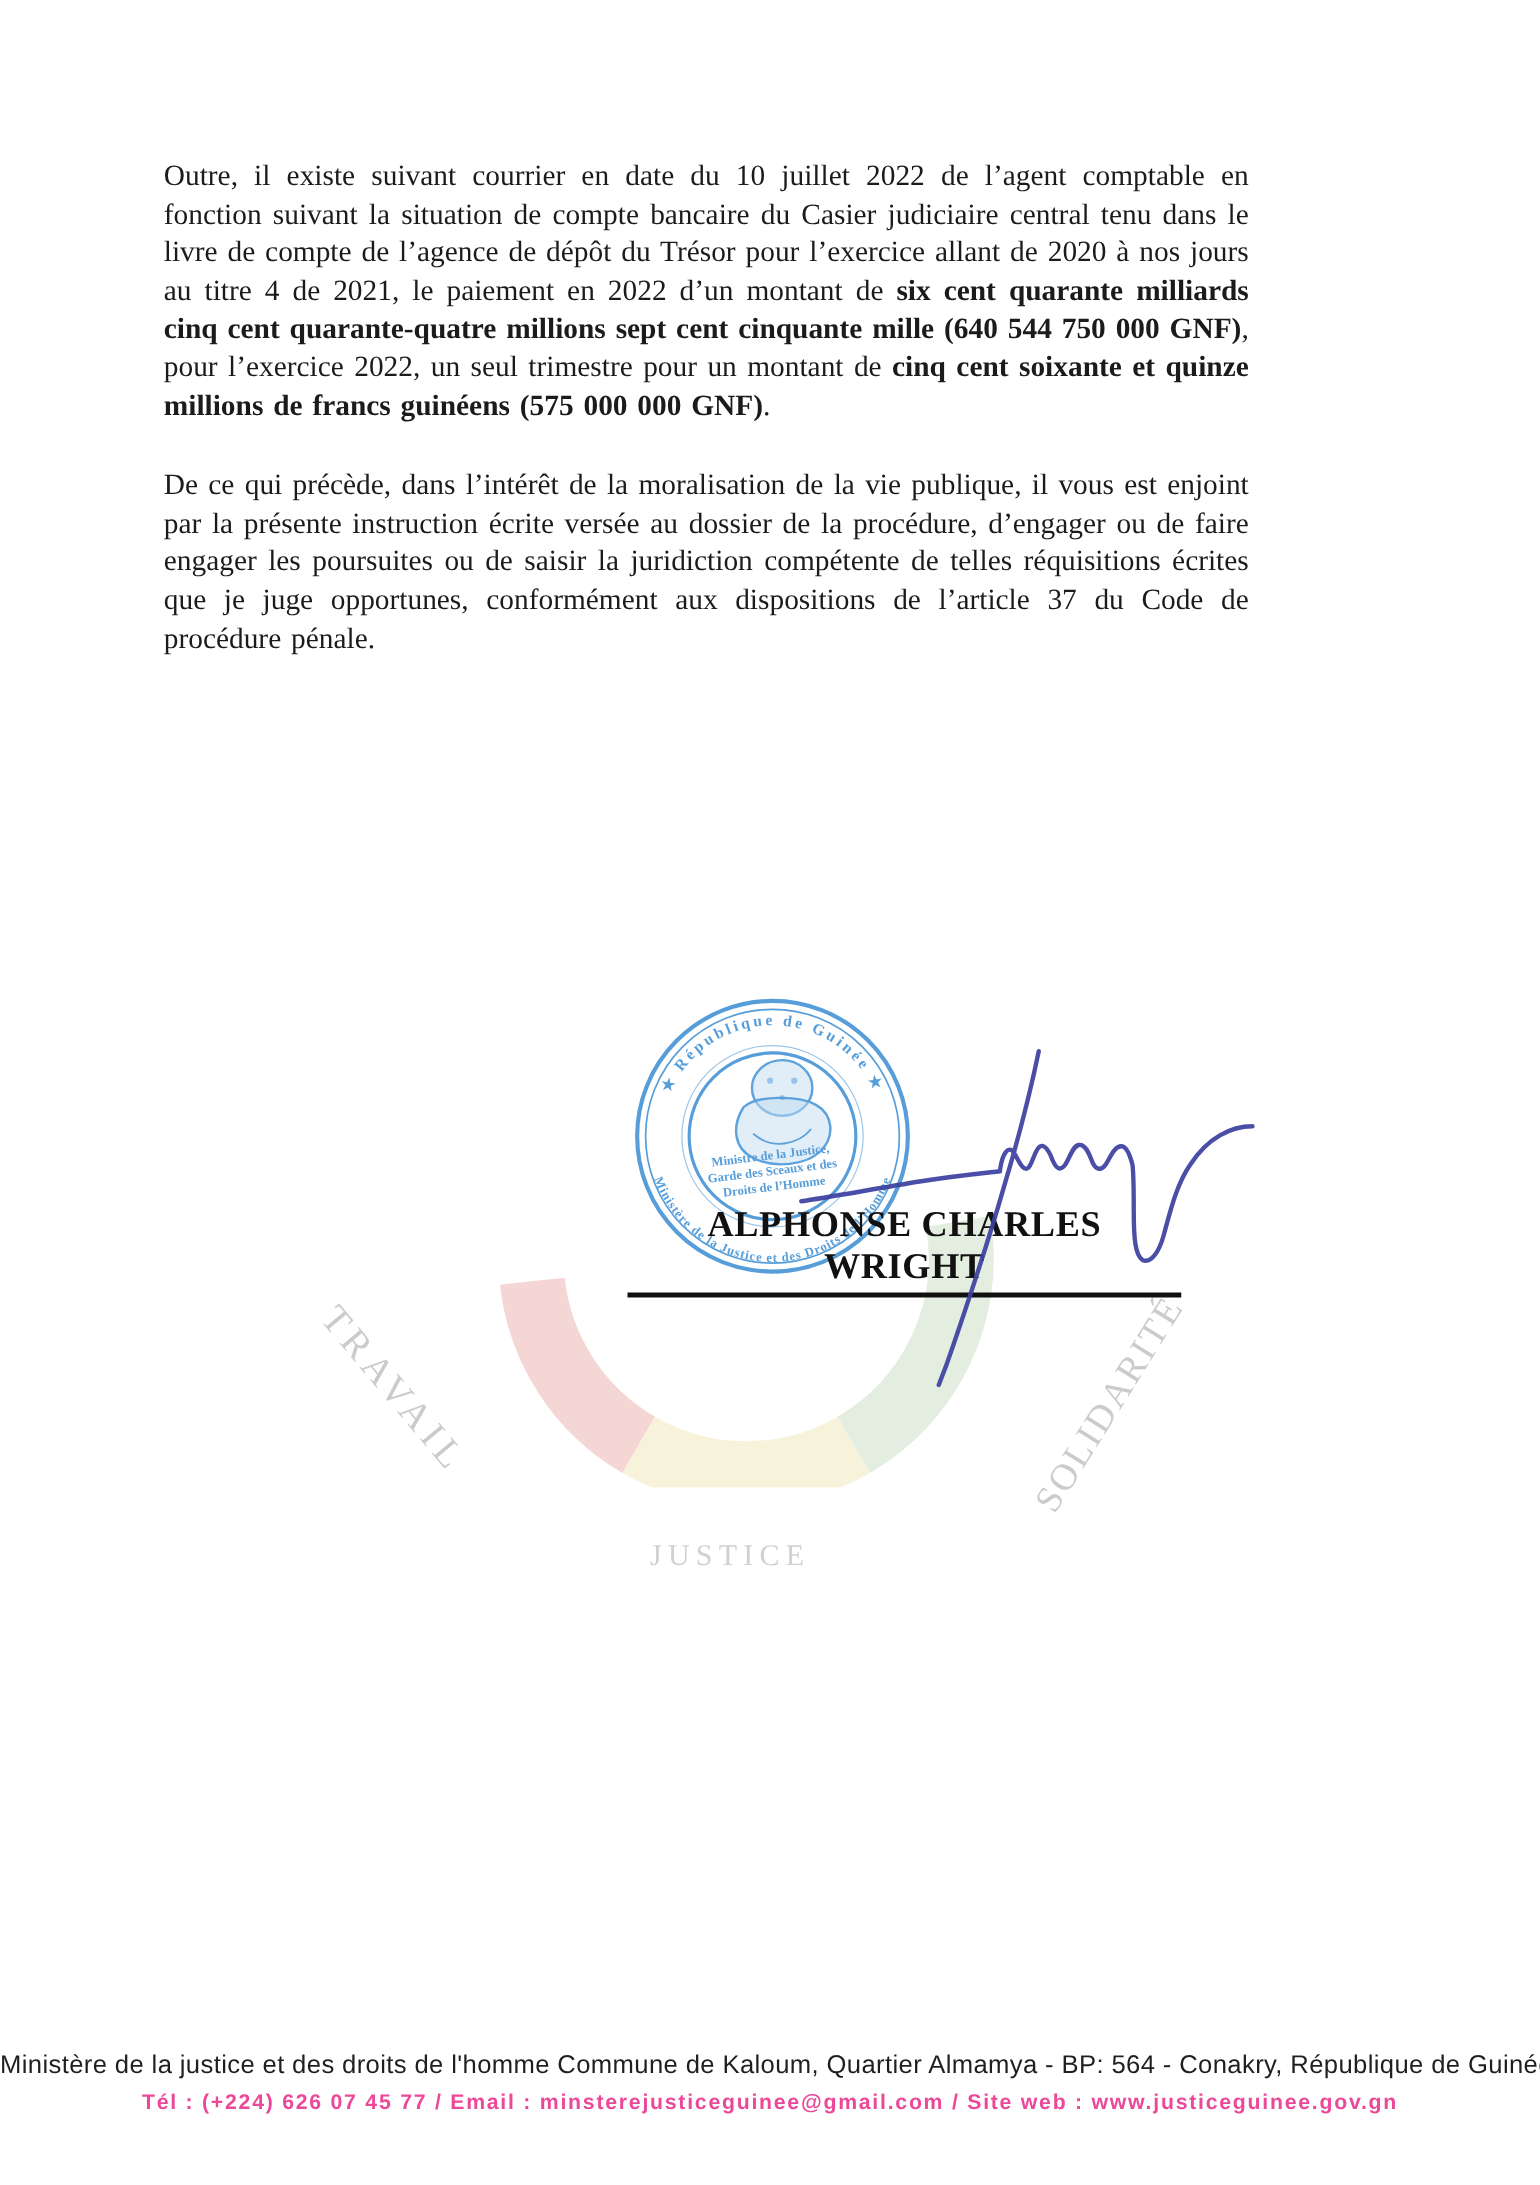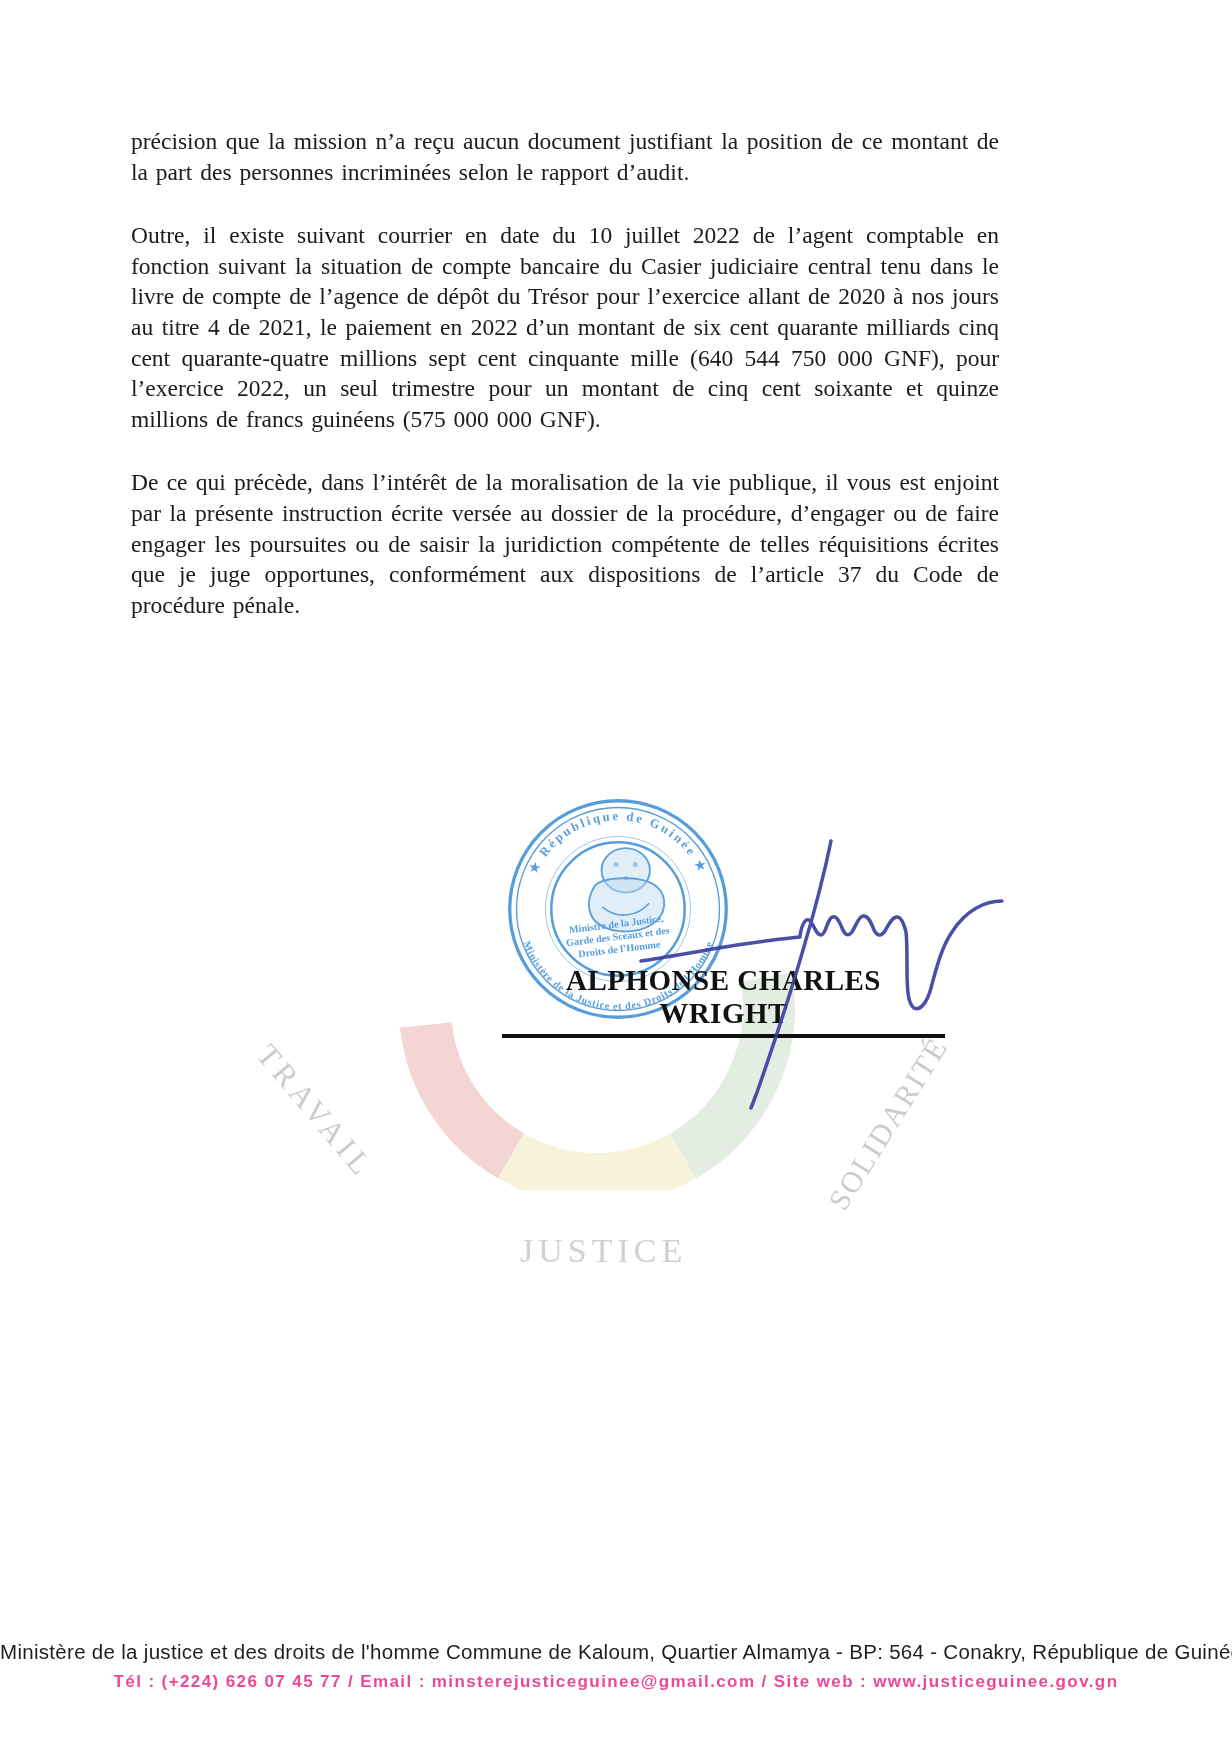--- a/index.html
+++ b/index.html
@@ -4,32 +4,32 @@
 <style>
   html,body{margin:0;padding:0;background:#e8e8e8;}
   .page{position:relative;width:1232px;height:1748px;background:#ffffff;margin:0 auto;
         font-family:"Liberation Serif",serif;overflow:hidden;}
 
   
   .body-text{position:absolute;left:131px;top:126px;width:868px;z-index:3;
              font-size:23.5px;line-height:30.6px;color:#1b1b1b;text-align:justify;
              word-spacing:2px;}
   .body-text p{margin:0 0 33px 0;}
-  .body-text b{font-weight:normal;}
+  .body-text b{font-weight:bold;}
 
   
   .wm{position:absolute;z-index:1;}
   .wm-ring{left:380px;top:930px;}
   .wm-text{position:absolute;z-index:1;color:#bfbfbf;font-family:"Liberation Serif",serif;
            white-space:nowrap;opacity:.8;}
   .wm-travail{left:263px;top:1031px;font-size:31px;letter-spacing:5px;
               transform:rotate(50deg);transform-origin:0 50%;}
   .wm-solidarite{left:836px;top:1190px;font-size:30px;letter-spacing:2px;
               transform:rotate(-58deg);transform-origin:0 50%;}
-  .wm-justice{left:520px;top:1232px;font-size:34px;letter-spacing:5px;color:#c6c6c6;}
+  .wm-justice{left:520px;top:1232px;font-size:24px;letter-spacing:5px;color:#c6c6c6;}
 
   
   .stamp{position:absolute;left:502px;top:793px;width:232px;height:232px;z-index:4;opacity:.88;}
 
   
   .signature{position:absolute;left:630px;top:828px;width:390px;height:295px;z-index:6;}
 
   
   .signatory{position:absolute;left:502px;top:964px;width:443px;z-index:5;text-align:center;}
   .signatory span{display:block;font-weight:bold;font-size:29px;letter-spacing:.5px;
@@ -53,21 +53,20 @@
       <path d="M 131 225.9 A 172 172 0 0 0 303 225.9" stroke="#f0e8b6"></path>
       <path d="M 303 225.9 A 172 172 0 0 0 386.4 47.1" stroke="#c8ddc4"></path>
     </g>
   </svg>
 
   <div class="wm-text wm-travail">TRAVAIL</div>
   <div class="wm-text wm-solidarite">SOLIDARITÉ</div>
   <div class="wm-text wm-justice">JUSTICE</div>
 
   <div class="body-text">
-    <p>précision que la mission n’a reçu aucun document justifiant la position de ce montant de la part des personnes incriminées selon le rapport d’audit.</p>
     <p><span>Outre, il existe suivant courrier en date du 10 juillet 2022 de l’agent comptable en fonction suivant la situation de compte bancaire du Casier judiciaire central tenu dans le livre de compte de l’agence de dépôt du Trésor pour l’exercice allant de 2020 à nos jours au titre 4 de 2021, le paiement en 2022 d’un montant de </span><b>six cent quarante milliards cinq cent quarante-quatre millions sept cent cinquante mille (640 544 750 000 GNF)</b><span>, pour l’exercice 2022, un seul trimestre pour un montant de </span><b>cinq cent soixante et quinze millions de francs guinéens (575 000 000 GNF)</b><span>.</span></p>
     <p>De ce qui précède, dans l’intérêt de la moralisation de la vie publique, il vous est enjoint par la présente instruction écrite versée au dossier de la procédure, d’engager ou de faire engager les poursuites ou de saisir la juridiction compétente de telles réquisitions écrites que je juge opportunes, conformément aux dispositions de l’article 37 du Code de procédure pénale.</p>
   </div>
 
   <svg class="stamp" viewBox="0 0 240 240">
     <defs>
       <path id="arcTop" d="M 28 120 A 92 92 0 0 1 212 120"></path>
       <path id="arcBottom" d="M 16 120 A 104 104 0 0 0 224 120"></path>
     </defs>
     <g fill="none" stroke="#3f90d4">

